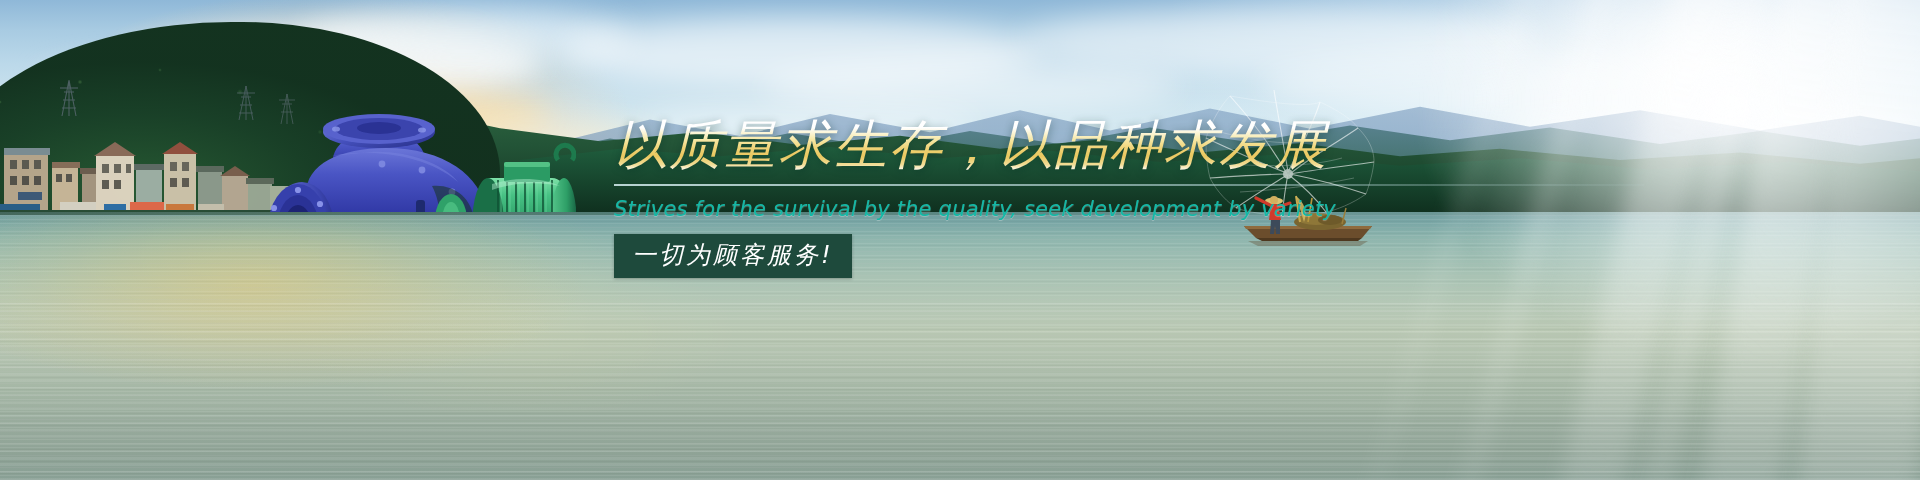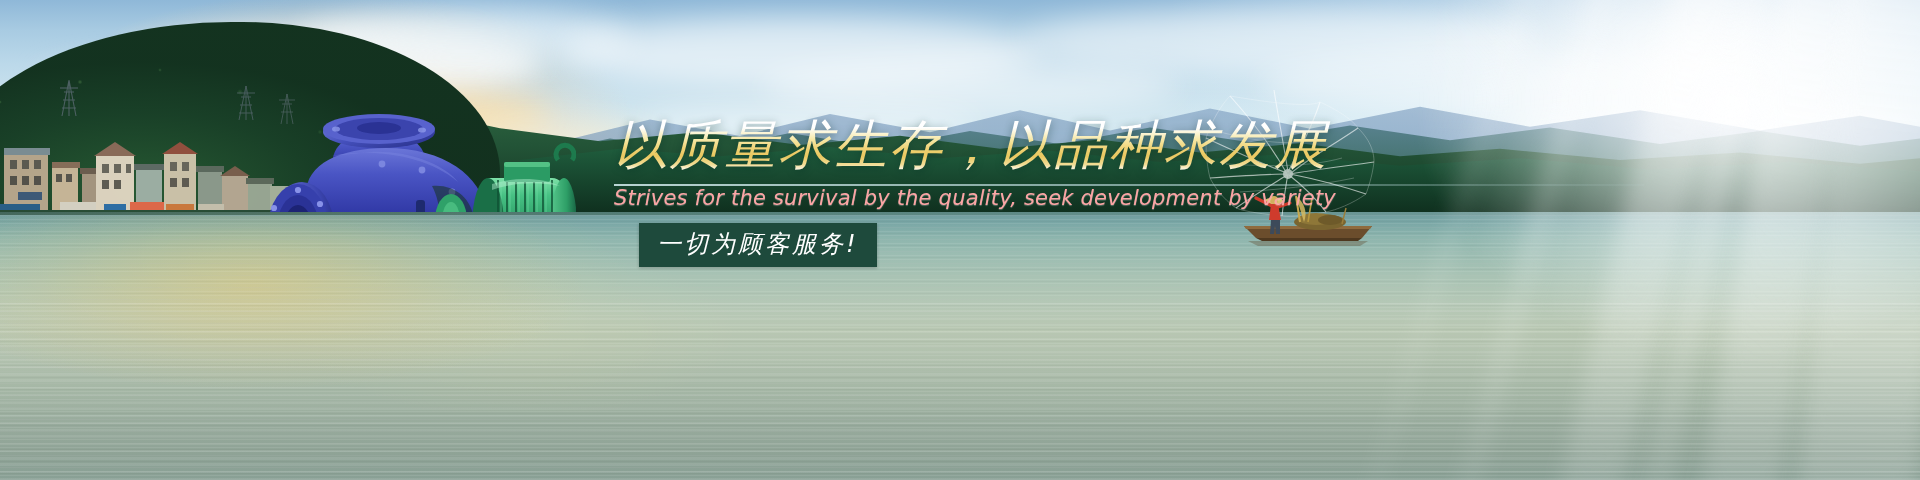--- a/index.html
+++ b/index.html
@@ -183,34 +183,34 @@
     filter:drop-shadow(0 2px 4px rgba(0,40,30,0.45));
     font-family:"DejaVu Sans","Liberation Sans",sans-serif;
   }
 
   .divider {
     width:1030px; height:2px; margin-top:13px;
     background:linear-gradient(90deg, rgba(214,238,240,0.85) 0%, rgba(200,230,235,0.55) 55%, rgba(200,230,235,0.05) 100%);
   }
 
   .subline {
+    margin-top:11px;
     font-size:21px; letter-spacing:.2px; white-space:nowrap;
-    color:#fca5a5;
+    color:#14b8a6;
     font-family:"DejaVu Sans","Liberation Sans",sans-serif;
     text-shadow:0 1px 1px rgba(255,255,255,0.30);
   }
 
   .badge {
     display:inline-block; margin-top:13px;
     padding:5px 18px 7px 18px;
     background:#1e4a3c;
     color:#ffffff; font-size:24px; letter-spacing:3px; white-space:nowrap;
     font-family:"DejaVu Sans","Liberation Sans",sans-serif;
     box-shadow:0 1px 3px rgba(0,0,0,.25);
-    margin-left:25px;
   }
 </style>
 </head>
 <body>
 
 <div class="banner">
 
   <div class="sky"></div>
   <div class="cloud c1"></div>
   <div class="cloud c2"></div>

